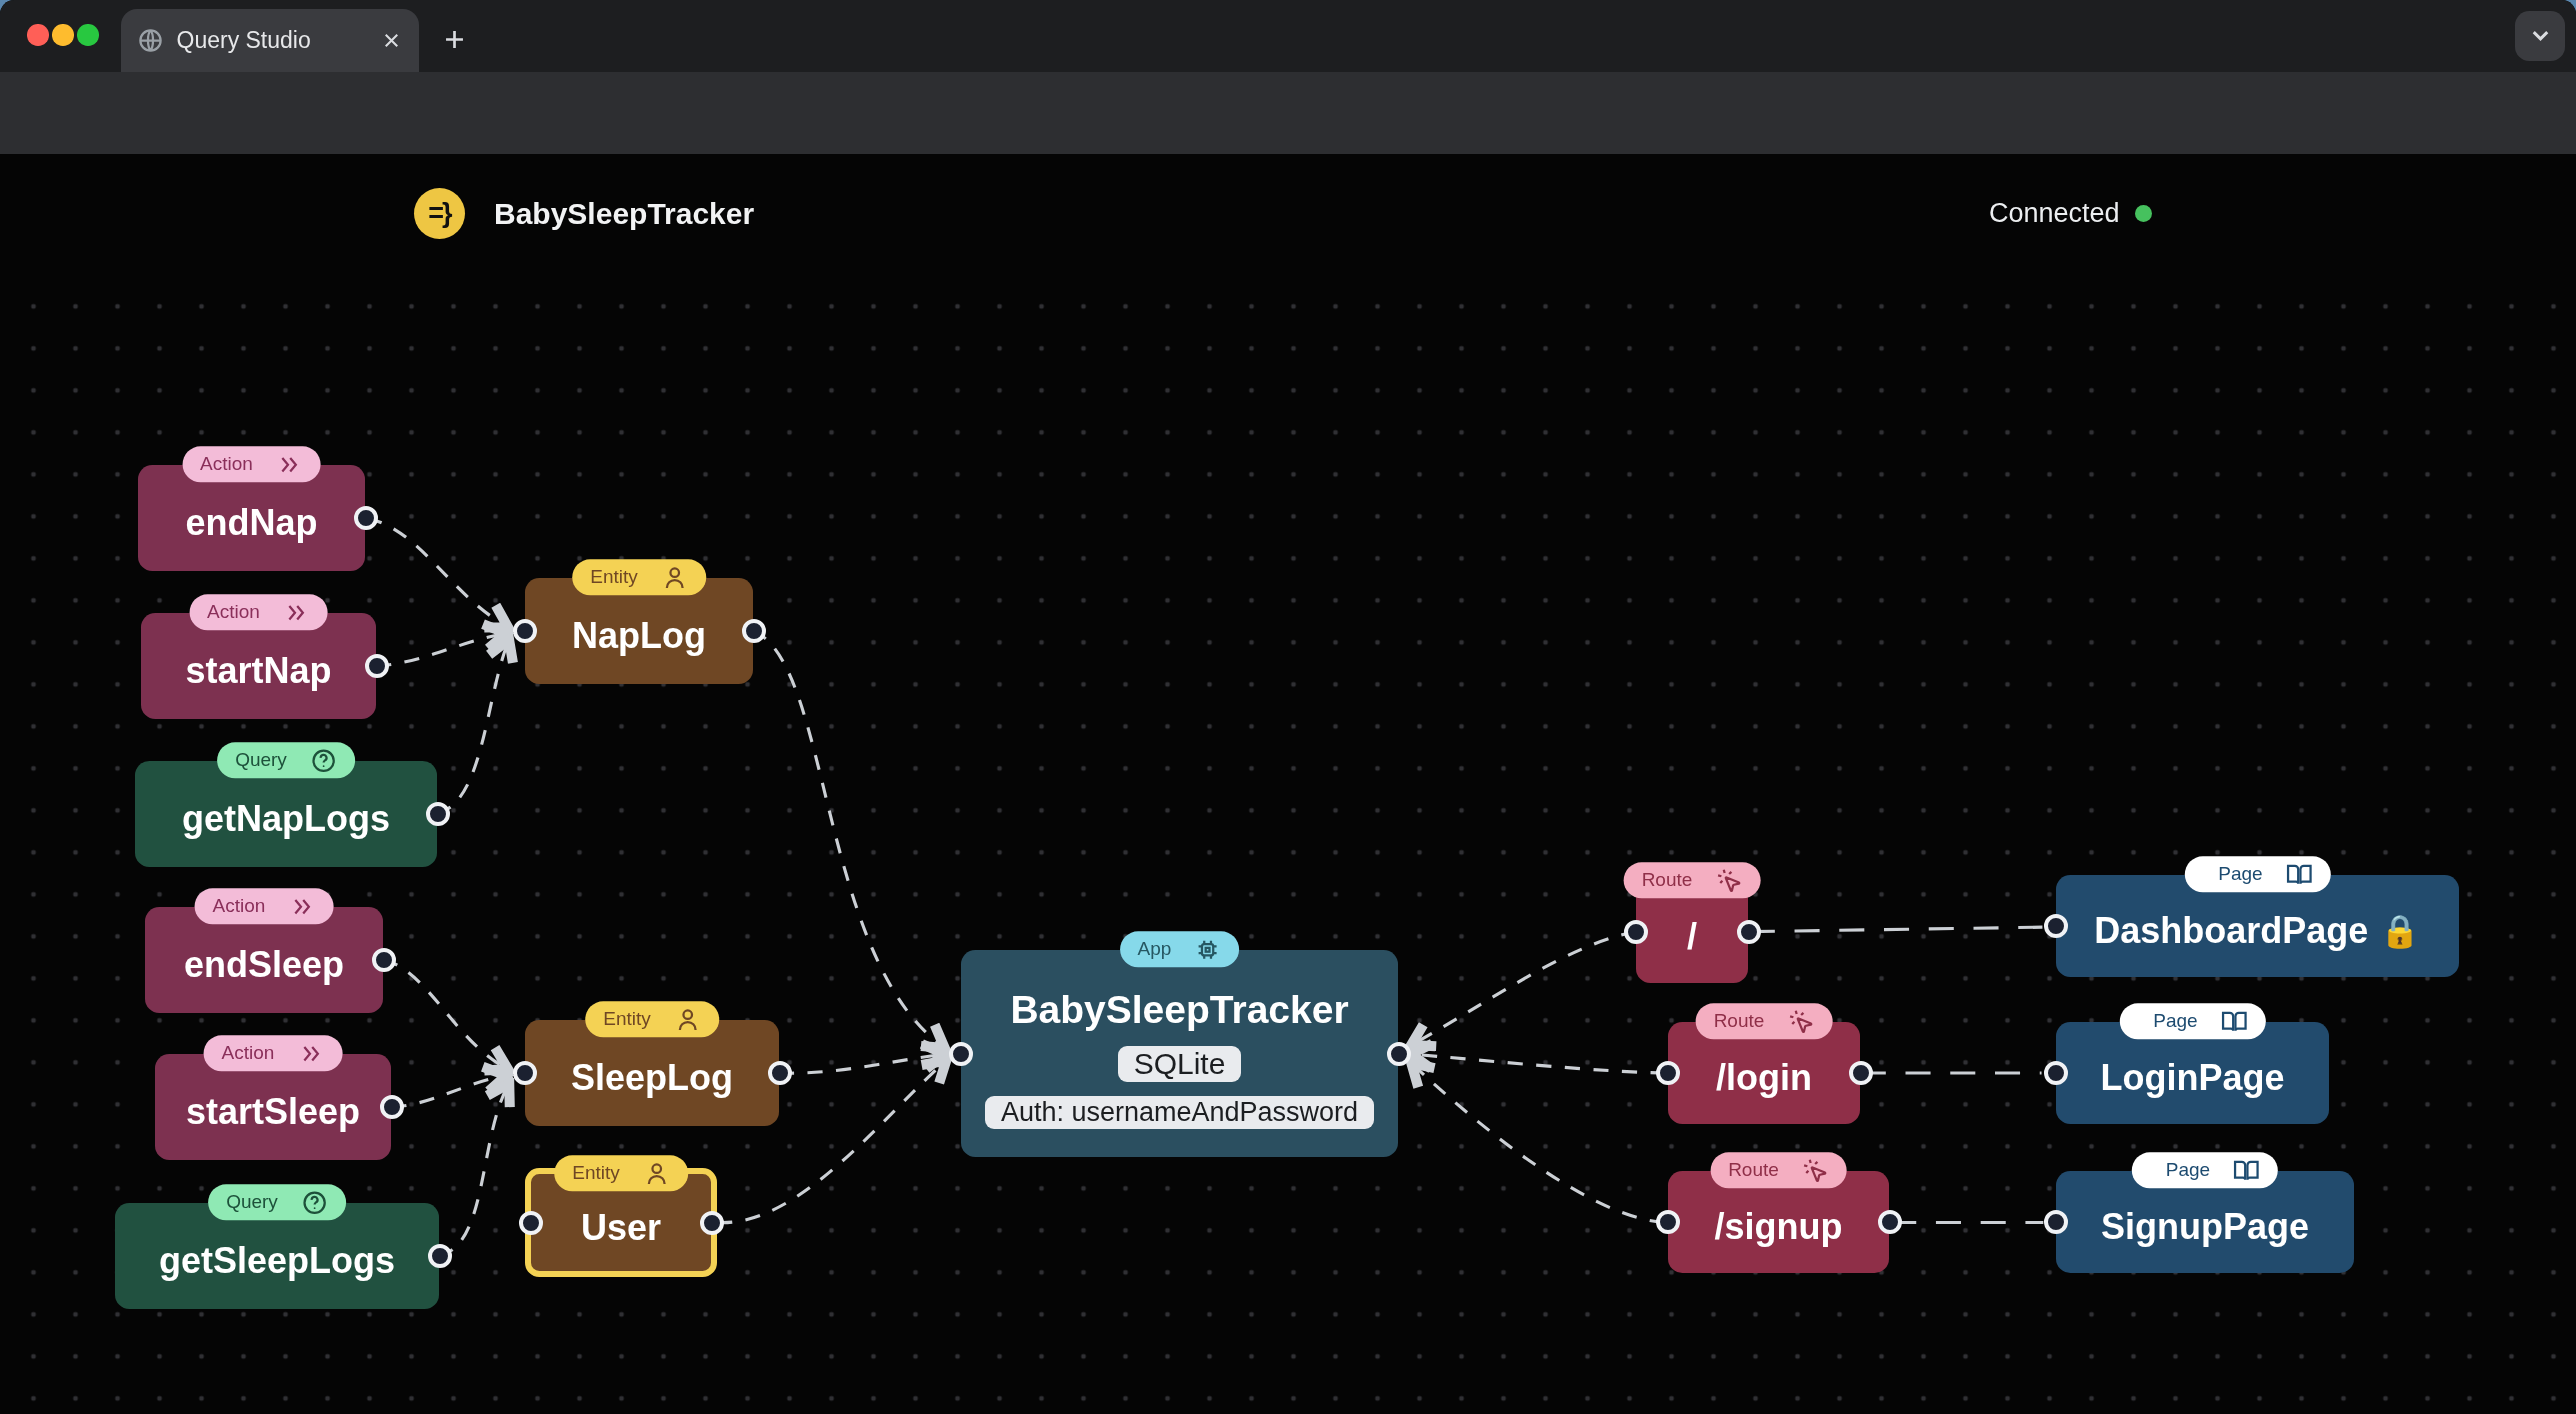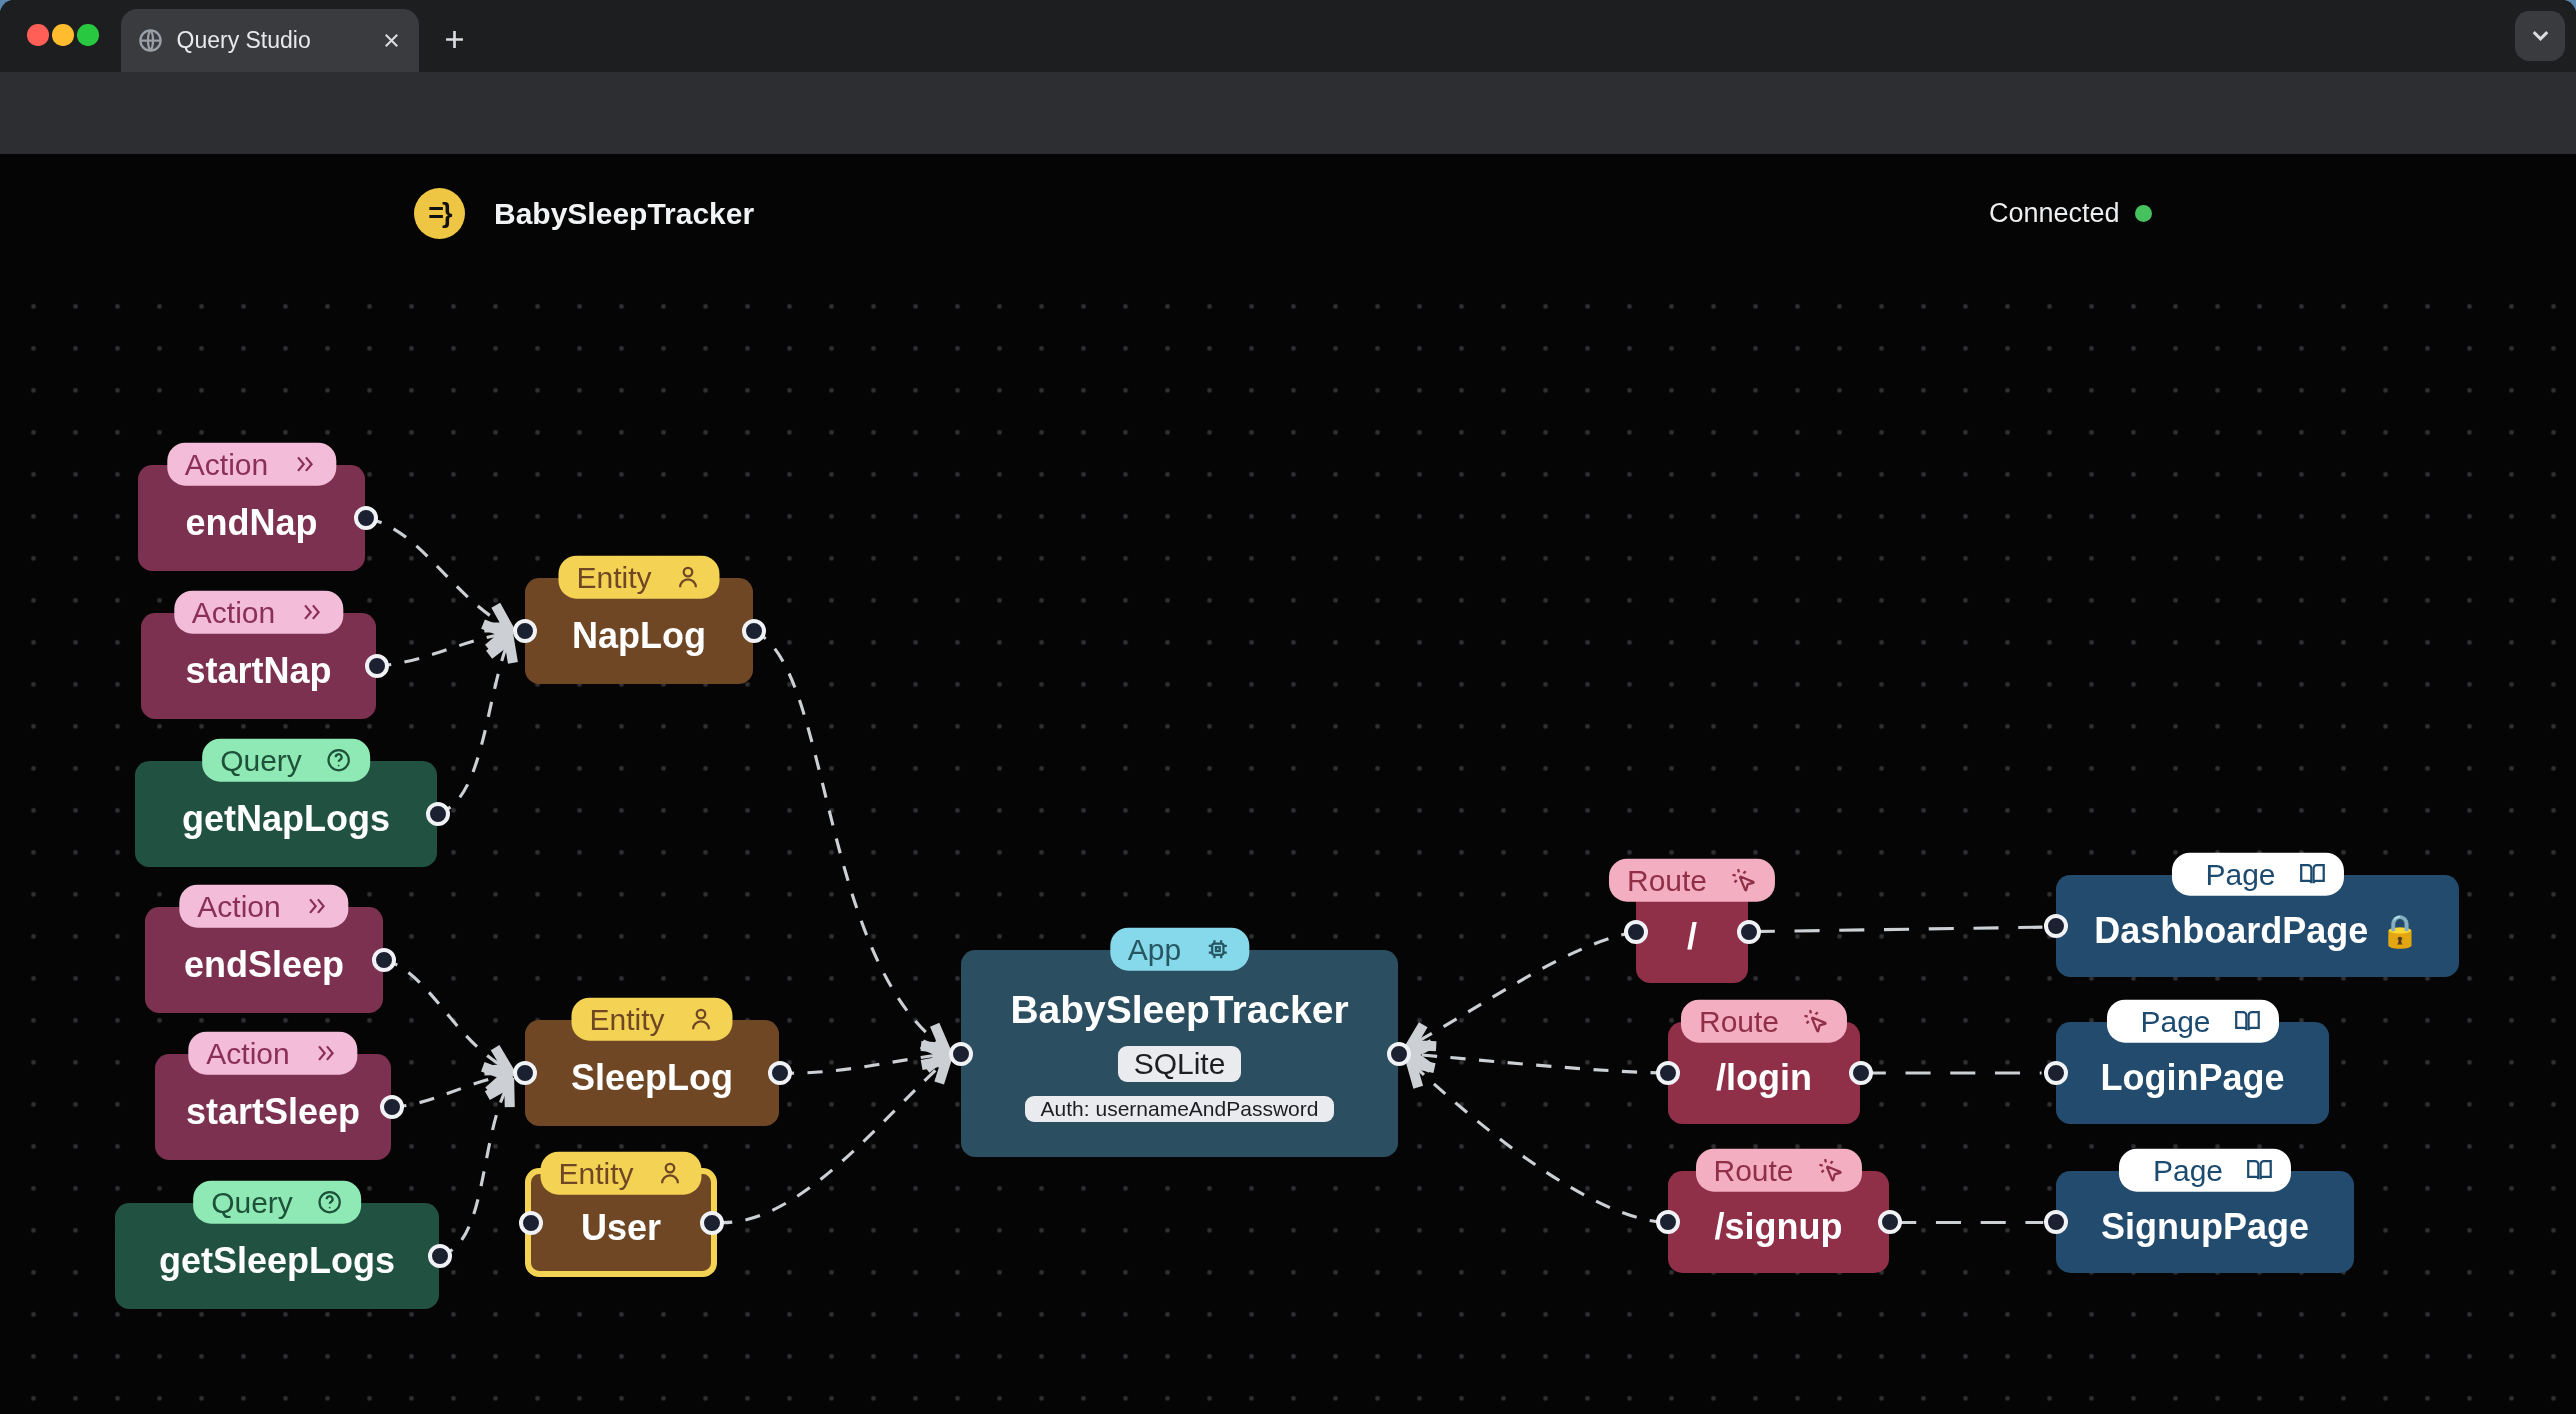--- a/index.html
+++ b/index.html
@@ -26,38 +26,38 @@
   #apptitle{position:absolute;left:494px;top:188px;height:51px;display:flex;align-items:center;color:#f2f3f4;font-size:30px;font-weight:700;}
   #status{position:absolute;left:1989px;top:188px;height:51px;display:flex;align-items:center;gap:15px;}
   #status .txt{color:#eceef0;font-size:27px;}
   #status .dot{width:17px;height:17px;border-radius:50%;background:#46c15e;}
   
   #edges{position:absolute;left:0;top:0;width:2576px;height:1414px;z-index:1;pointer-events:none;}
   #edges path{fill:none;stroke:#ccd0d5;stroke-width:3.5px;stroke-dasharray:17 15;}
   #edges path.dash-long{stroke-dasharray:28 22;}
   .node{position:absolute;z-index:2;border-radius:14.3px;display:flex;align-items:center;justify-content:center;box-sizing:border-box;cursor:grab;}
   .nlabel{color:#fff;font-size:36px;font-weight:700;padding-top:10.7px;white-space:nowrap;display:flex;align-items:center;gap:12.5px;}
-  .badge{position:absolute;top:0;left:50%;transform:translate(-50%,-52%);display:flex;align-items:center;gap:23px;padding:4.5px 18px;border-radius:18px;font-size:30px;white-space:nowrap;}
+  .badge{position:absolute;top:0;left:50%;transform:translate(-50%,-52%);display:flex;align-items:center;gap:23px;padding:4.5px 18px;border-radius:18px;font-size:19px;white-space:nowrap;}
   .badge svg{width:27px;height:27px;}
   .node.action{background:#7d3150;}
   .node.action .badge{background:#f3bcd8;color:#8a2f5a;}
   .node.query{background:#215140;}
   .node.query .badge{background:#8fe9b4;color:#1d513a;}
   .node.entity{background:#6f4724;}
   .node.entity .badge{background:#f4d254;color:#6f4724;}
   .node.entity.selected{border:6.3px solid #f4d254;}
   .node.app{background:#2b4f60;flex-direction:column;justify-content:flex-start;padding-top:36px;gap:14.3px;}
   .node.app .badge{background:#86d9ea;color:#265762;}
   .node.app .nlabel{font-size:39px;padding-top:1.8px;}
   .node.route{background:#8f2f48;}
   .node.route .badge{background:#f4aec1;color:#8f2f48;}
   .node.page{background:#224b6d;}
   .node.page .badge{background:#ffffff;color:#1d4b70;padding-left:34px;}
   .chip{background:#e9ebee;color:#1c1e21;border-radius:9px;padding:1px 16px;font-size:30px;font-weight:500;}
-  .chip.auth{font-size:21px;}
+  .chip.auth{font-size:27px;}
   .port{position:absolute;width:16px;height:16px;border-radius:50%;background:#1b2130;border:4px solid #f0f2f5;top:50%;transform:translateY(-50%);cursor:crosshair;}
   .port.left{left:-12.5px;}
   .port.right{right:-12.5px;}
 </style>
 </head>
 <body>
 
 <div id="window">
 
   <div id="tabstrip">

